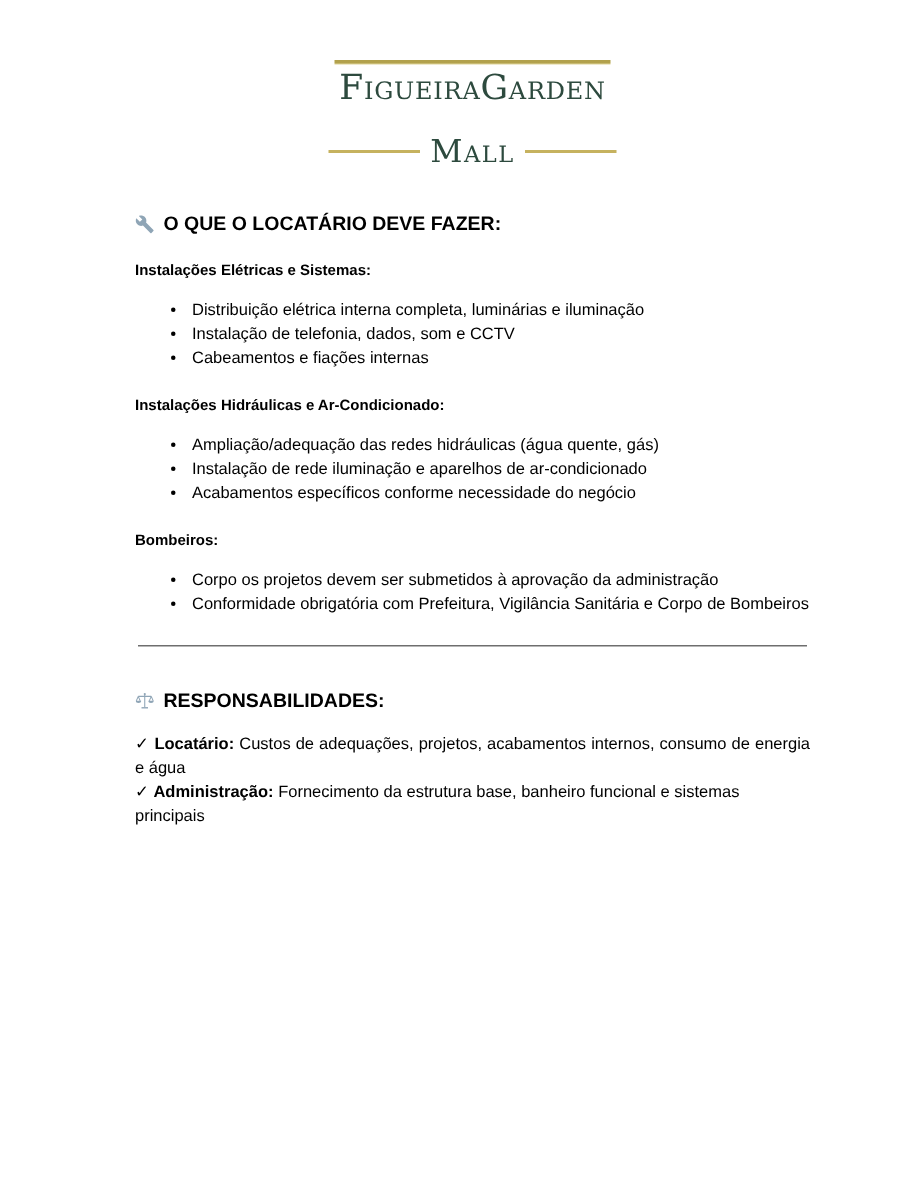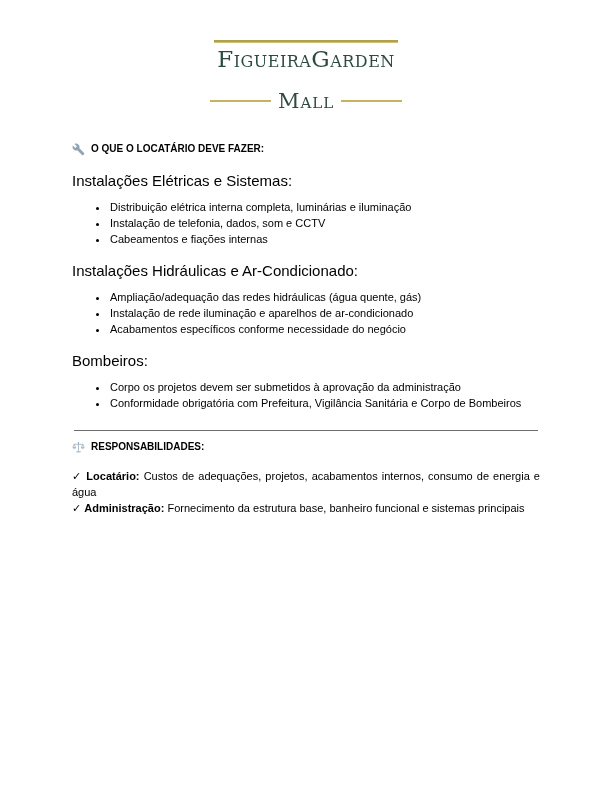--- a/index.html
+++ b/index.html
@@ -7,43 +7,43 @@
     --logo_green:#2d4a3e;
     --logo_gold:#c6b25f;
     --icon_gray_blue:#8fa5b6;
     --divider_gray:#6e6e6e;
   }
   *{box-sizing:border-box;}
   html,body{margin:0;padding:0;background:#ffffff;}
   .page{
     width:612px;height:792px;margin:0 auto;background:#ffffff;
     font-family:"Liberation Sans","DejaVu Sans",sans-serif;
-    font-size:11px;color:#000;overflow:hidden;
+    font-size:11px;color:#000;overflow:hidden;padding-left:18px;
   }
   
   .logo{width:192px;margin:40px auto 0;text-align:center;
         font-family:"DejaVu Serif","Liberation Serif",serif;color:var(--logo_green);}
   .logo-topline{height:3px;margin:0 4px 4px;
         background:linear-gradient(180deg,#b2a14c 0%,#b2a14c 55%,#ded396 100%);}
   .logo-name{font-variant:small-caps;font-size:23px;line-height:24px;
         letter-spacing:.5px;white-space:nowrap;}
   .logo-mall{display:flex;align-items:center;gap:7px;margin-top:19px;}
   .gold-dash{flex:1;height:2px;background:var(--logo_gold);}
   .mall-text{font-variant:small-caps;font-size:21px;line-height:22px;letter-spacing:1px;}
   
   .content{padding:0 72px;}
   .icon-heading{display:flex;align-items:center;gap:6px;
-        font-size:10px;font-weight:bold;margin:29px 0 0;line-height:16px;}
+        font-size:13px;font-weight:bold;margin:29px 0 0;line-height:16px;}
   .hicon{width:13px;height:13px;display:inline-flex;flex:0 0 13px;color:var(--icon_gray_blue);}
   .hicon svg{width:13px;height:13px;display:block;}
-  h3{font-size:15px;font-weight:normal;margin:16px 0 10px;line-height:16px;}
+  h3{font-size:10px;font-weight:bold;margin:16px 0 10px;line-height:16px;}
   ul{margin:0;padding:0 0 0 37px;list-style:disc;}
   li{line-height:16px;padding-left:1px;}
   hr.divider{border:none;border-top:1px solid var(--divider_gray);margin:19px 2px 0;}
-  hr.divider + .icon-heading{margin-top:8px;}
+  hr.divider + .icon-heading{margin-top:28px;}
   .resp{margin:13px 0 0;line-height:16px;}
   .resp + .resp{margin-top:0;}
   .justify{text-align:justify;}
   .chk{font-weight:normal;}
 </style>
 </head>
 <body>
 
 <div class="page">
 

